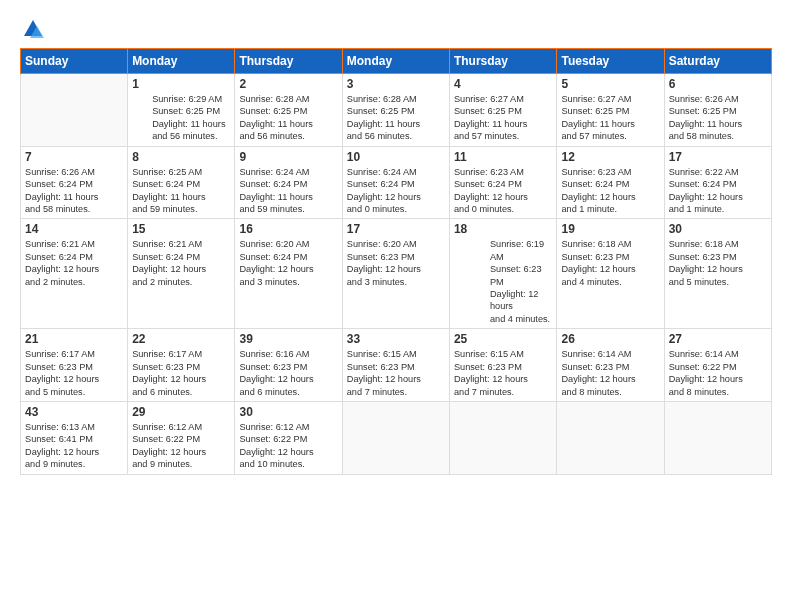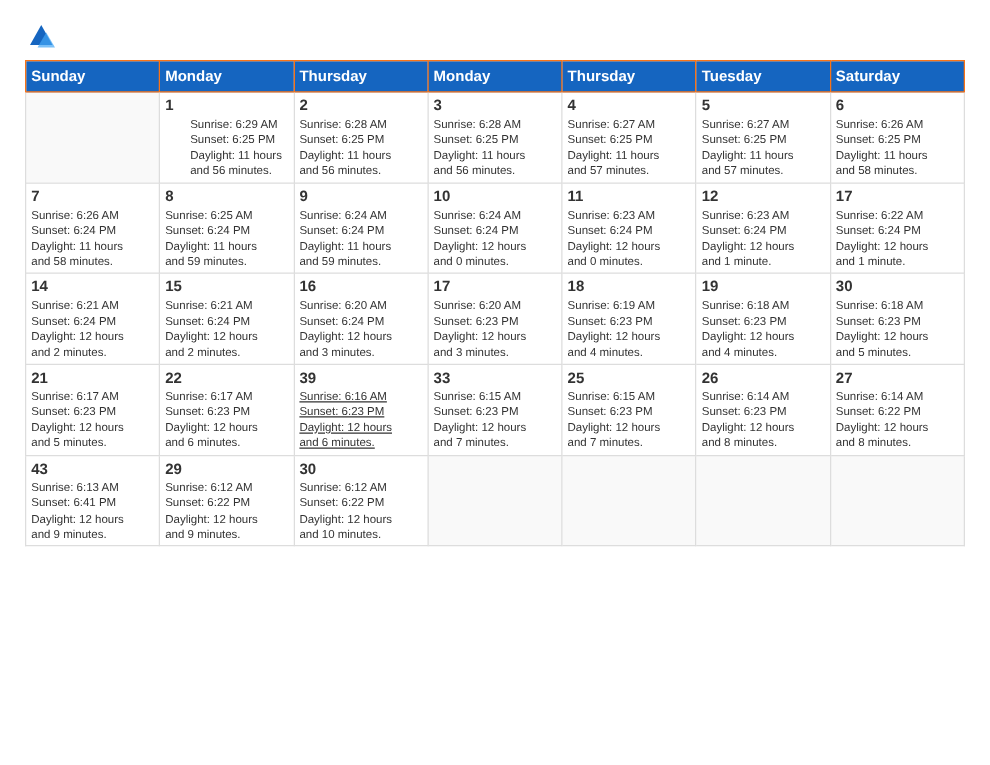--- a/index.html
+++ b/index.html
@@ -256,21 +256,21 @@
           </td>
           <td>
             <span class="day-number">17</span>
             <div class="day-info" style="white-space: pre-line;">Sunrise: 6:20 AM
 Sunset: 6:23 PM
 Daylight: 12 hours
 and 3 minutes.</div>
           </td>
           <td>
             <span class="day-number">18</span>
-            <div class="day-info" style="white-space: pre-line;">Sunrise: 6:19 AM
+            <div class="day-info" style="white-space: pre-line; margin-left: 36px;">Sunrise: 6:19 AM
 Sunset: 6:23 PM
 Daylight: 12 hours
 and 4 minutes.</div>
           </td>
           <td>
             <span class="day-number">19</span>
             <div class="day-info" style="white-space: pre-line;">Sunrise: 6:18 AM
 Sunset: 6:23 PM
 Daylight: 12 hours
 and 4 minutes.</div>
@@ -293,21 +293,21 @@
           </td>
           <td>
             <span class="day-number">22</span>
             <div class="day-info" style="white-space: pre-line;">Sunrise: 6:17 AM
 Sunset: 6:23 PM
 Daylight: 12 hours
 and 6 minutes.</div>
           </td>
           <td>
             <span class="day-number">39</span>
-            <div class="day-info" style="white-space: pre-line; text-decoration: underline;">Sunrise: 6:16 AM
+            <div class="day-info" style="white-space: pre-line;">Sunrise: 6:16 AM
 Sunset: 6:23 PM
 Daylight: 12 hours
 and 6 minutes.</div>
           </td>
           <td>
             <span class="day-number">33</span>
             <div class="day-info" style="white-space: pre-line;">Sunrise: 6:15 AM
 Sunset: 6:23 PM
 Daylight: 12 hours
 and 7 minutes.</div>

